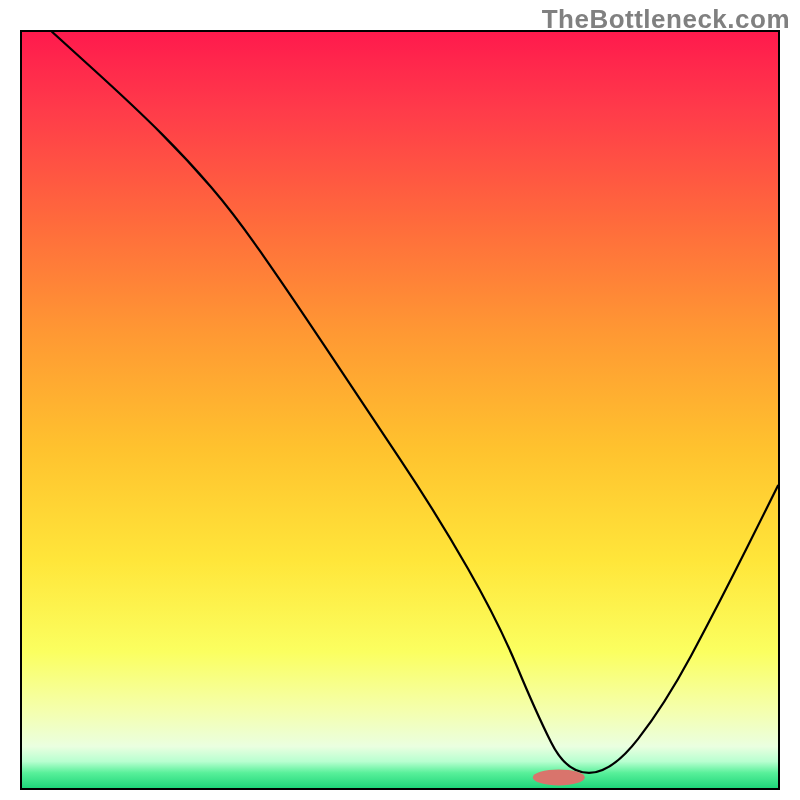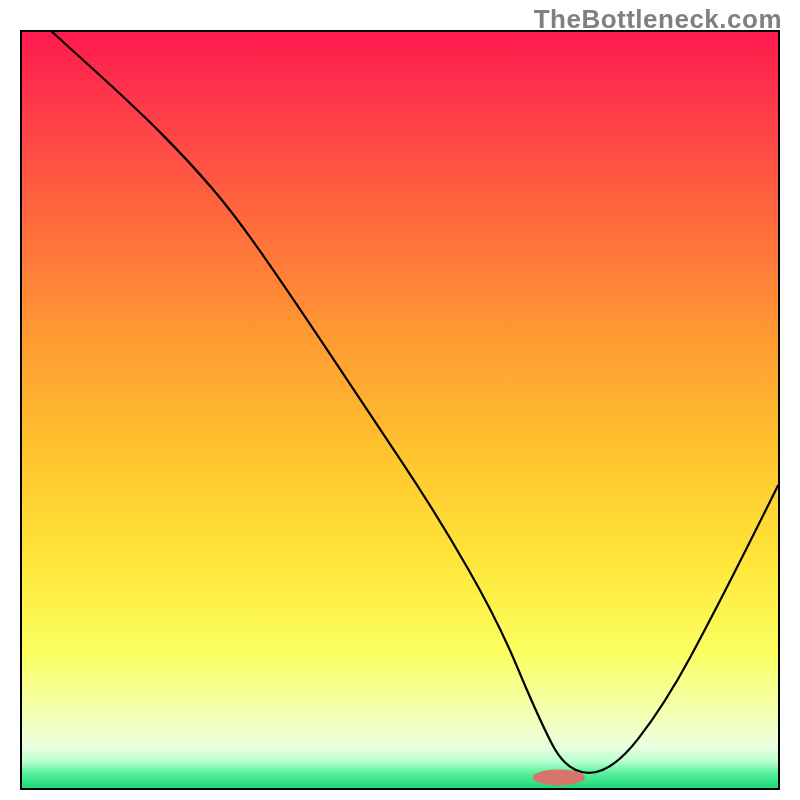--- a/index.html
+++ b/index.html
@@ -12,21 +12,21 @@
     font-family: Arial, Helvetica, sans-serif;
   }
   .stage {
     position: relative;
     width: 800px;
     height: 800px;
   }
   .watermark {
     position: absolute;
     top: 4px;
-    right: 18px;
+    right: 10px;
     font-size: 26px;
     font-weight: 700;
     color: #808080;
     letter-spacing: 0.5px;
     z-index: 20;
     user-select: none;
     margin-left: 27px;
   }
   .plot-box {
     position: absolute;

